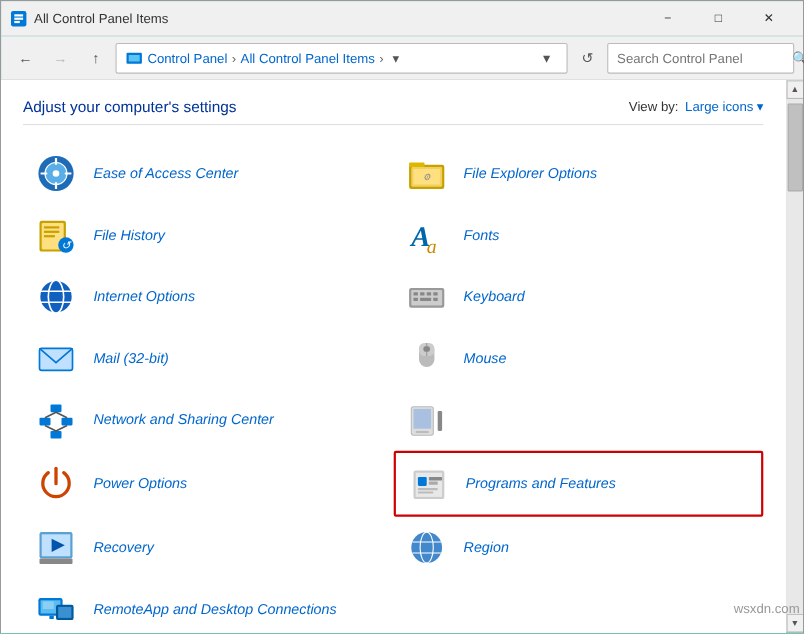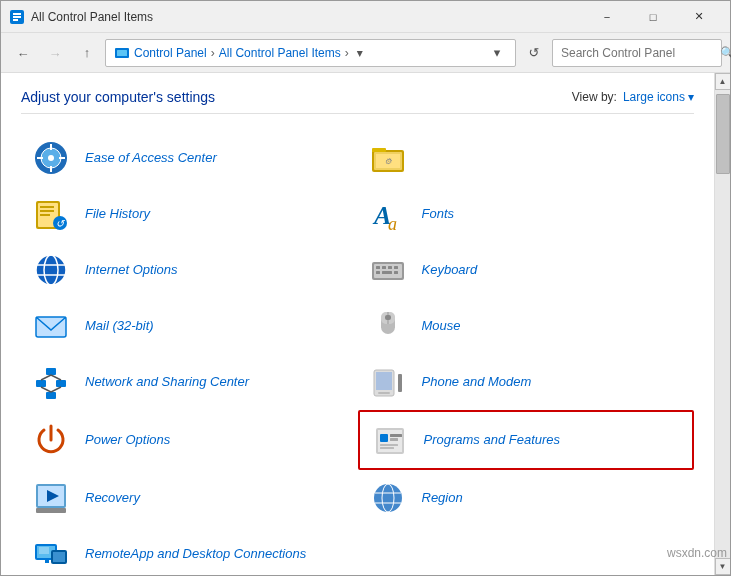--- a/index.html
+++ b/index.html
@@ -354,20 +354,21 @@
           <div class="control-item">
             <div class="item-icon">
               <svg width="36" height="36" viewBox="0 0 36 36">
                 <rect x="2" y="10" width="32" height="22" rx="2" fill="#c8a000"></rect>
                 <rect x="2" y="8" width="14" height="4" rx="1" fill="#ddb800"></rect>
                 <rect x="4" y="12" width="28" height="18" rx="1" fill="#f0d060"></rect>
                 <rect x="6" y="14" width="24" height="14" fill="#ffe080"></rect>
                 <text x="18" y="24" text-anchor="middle" font-size="8" fill="#888">⚙</text>
               </svg>
             </div>
+            <span class="item-label">File Explorer Options</span>
           </div>
           <div class="control-item">
             <div class="item-icon">
               <svg width="36" height="36" viewBox="0 0 36 36">
                 <rect x="3" y="5" width="24" height="28" rx="2" fill="#c8a000"></rect>
                 <rect x="5" y="7" width="20" height="24" rx="1" fill="#ffe080"></rect>
                 <rect x="7" y="10" width="14" height="2" fill="#c8a000"></rect>
                 <rect x="7" y="14" width="14" height="2" fill="#c8a000"></rect>
                 <rect x="7" y="18" width="10" height="2" fill="#c8a000"></rect>
                 <circle cx="27" cy="27" r="7" fill="#0078d7"></circle>
@@ -451,21 +452,20 @@
           </div>
           <div class="control-item">
             <div class="item-icon">
               <svg width="36" height="36" viewBox="0 0 36 36">
                 <rect x="4" y="6" width="20" height="26" rx="2" fill="#ddd" stroke="#bbb" stroke-width="1"></rect>
                 <rect x="6" y="8" width="16" height="18" fill="#aac0e0"></rect>
                 <rect x="8" y="28" width="12" height="2" rx="1" fill="#bbb"></rect>
                 <rect x="28" y="10" width="4" height="18" rx="1" fill="#888"></rect>
               </svg>
             </div>
-            <span class="item-label">Phone and Modem</span>
           </div>
           <div class="control-item">
             <div class="item-icon">
               <svg width="36" height="36" viewBox="0 0 36 36">
                 <path d="M18 4 L18 18" stroke="#cc4400" stroke-width="3" stroke-linecap="round"></path>
                 <path d="M11 8 A12 12 0 1 0 25 8" fill="none" stroke="#cc4400" stroke-width="3" stroke-linecap="round"></path>
               </svg>
             </div>
             <span class="item-label">Power Options</span>
           </div>

